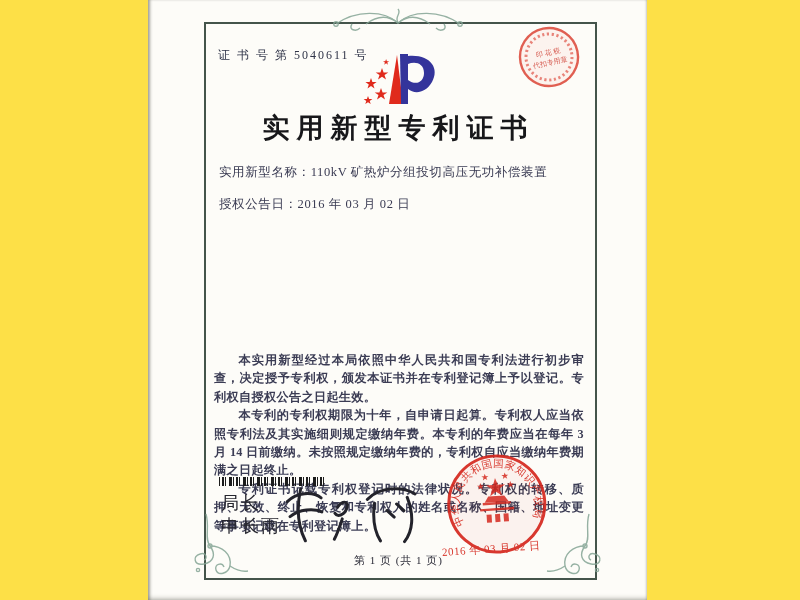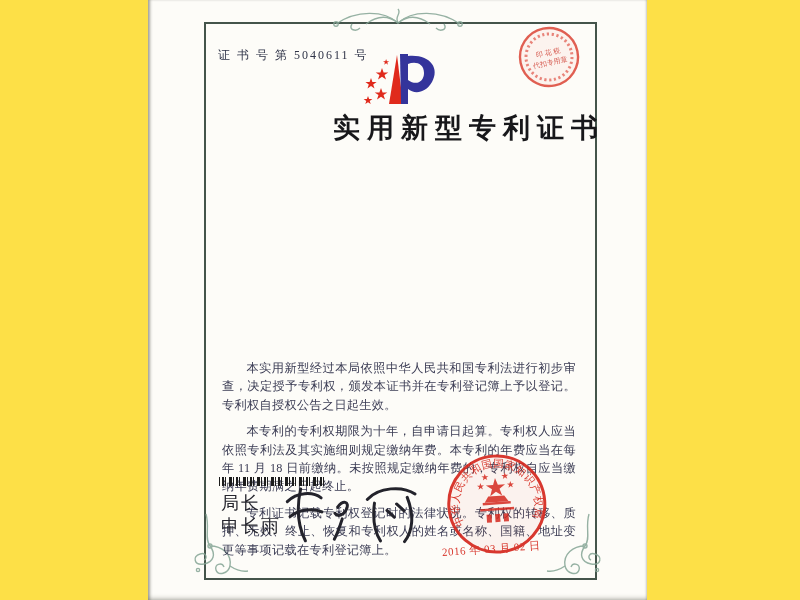--- a/index.html
+++ b/index.html
@@ -17,34 +17,33 @@
   .frame{
     position:absolute;left:204px;top:22px;width:389px;height:554px;
     border:2px solid #44544b;
   }
   .cert-no{
     position:absolute;left:218px;top:47px;
     font-size:12px;letter-spacing:2px;color:#2f3347;
   }
   .title{
     position:absolute;left:204px;top:110px;width:389px;
-    text-align:right;font-size:27px;font-weight:bold;color:#17171a;
+    text-align:center;font-size:27px;font-weight:bold;color:#17171a;
     letter-spacing:7px;
-    margin-left:12px;
   }
   .fields{position:absolute;left:219px;top:164px;width:362px;}
   .field-row{font-size:12.5px;color:#393a52;margin-bottom:13px;letter-spacing:.6px;height:19px;}
   .field-label{color:#393a52;}
   .field-value{color:#393a52;}
   .body-text{
     position:absolute;left:214px;top:351px;width:370px;
     font-size:12.2px;line-height:18.4px;color:#3b3c54;
     text-align:justify;letter-spacing:.3px;
   }
-  .body-text p{margin:8px;text-indent:2em;}
+  .body-text p{margin:0;text-indent:2em;font-weight:bold;}
   .barcode{
     position:absolute;left:219px;top:477px;width:107px;height:9px;
     background:
       repeating-linear-gradient(90deg,#1c1c1c 0 1px,transparent 1px 3px,#1c1c1c 3px 5px,transparent 5px 6px,#1c1c1c 6px 7px,transparent 7px 10px,#1c1c1c 10px 13px,transparent 13px 14px);
   }
   .signer{position:absolute;left:221px;top:492px;font-size:18px;color:#26262e;line-height:23px;letter-spacing:2px;}
   .signature{position:absolute;left:278px;top:476px;transform:rotate(-3deg);}
   .official-seal{position:absolute;left:436px;top:446px;transform:rotate(-4deg);opacity:.92;}
   .corner-stamp{position:absolute;left:514px;top:22px;transform:rotate(-12deg);opacity:.88;}
   .logo{position:absolute;left:356px;top:52px;}
@@ -111,25 +110,31 @@
   <svg class="corner-stamp" width="70" height="70" viewBox="0 0 70 70">
     <circle cx="35" cy="35" r="29" fill="rgba(230,80,70,0.06)" stroke="#dd4a3c" stroke-width="2.4"></circle>
     <circle cx="35" cy="35" r="23" fill="none" stroke="#dd4a3c" stroke-width="3" stroke-dasharray="2.2,2.6" opacity="0.75"></circle>
     <text x="35" y="33" text-anchor="middle" font-size="7" fill="#cf4034">印 花 税</text>
     <text x="35" y="43" text-anchor="middle" font-size="7" fill="#cf4034">代扣专用章</text>
   </svg>
 
   <div class="title">实用新型专利证书</div>
 
   <div class="fields">
+    <div class="field-row">
+      <span class="field-label">实用新型名称：</span><span class="field-value">110kV 矿热炉分组投切高压无功补偿装置</span>
+    </div>
+    <div class="field-row">
+      <span class="field-label">授权公告日：</span><span class="field-value">2016 年 03 月 02 日</span>
+    </div>
   </div>
 
   <div class="body-text">
     <p>本实用新型经过本局依照中华人民共和国专利法进行初步审查，决定授予专利权，颁发本证书并在专利登记簿上予以登记。专利权自授权公告之日起生效。</p>
-    <p>本专利的专利权期限为十年，自申请日起算。专利权人应当依照专利法及其实施细则规定缴纳年费。本专利的年费应当在每年 11 月 18 日前缴纳。未按照规定缴纳年费的，专利权自应当缴纳年费期满之日起终止。</p>
+    <p>本专利的专利权期限为十年，自申请日起算。专利权人应当依照专利法及其实施细则规定缴纳年费。本专利的年费应当在每年 3 月 14 日前缴纳。未按照规定缴纳年费的，专利权自应当缴纳年费期满之日起终止。</p>
     <p>专利证书记载专利权登记时的法律状况。专利权的转移、质押、无效、终止、恢复和专利权人的姓名或名称、国籍、地址变更等事项记载在专利登记簿上。</p>
   </div>
 
   <div class="barcode"></div>
 
   <div class="signer">
     <div>局长</div>
     <div>申长雨</div>
   </div>
 
@@ -165,14 +170,15 @@
       <rect x="47" y="56" width="28" height="2.4"></rect>
       <rect x="44" y="62" width="34" height="2.4"></rect>
       <rect x="50" y="68" width="5" height="8"></rect>
       <rect x="58.5" y="68" width="5" height="8"></rect>
       <rect x="67" y="68" width="5" height="8"></rect>
       <path d="M49,56 L53,50 L69,50 L73,56 Z"></path>
     </g>
     <text x="3" y="106" font-size="11" fill="#d5281e" letter-spacing="0.5">2016 年 03 月 02 日</text>
   </svg>
 
+  <div class="footer">第 1 页 (共 1 页)</div>
 
 </div>
 
 </body></html>

